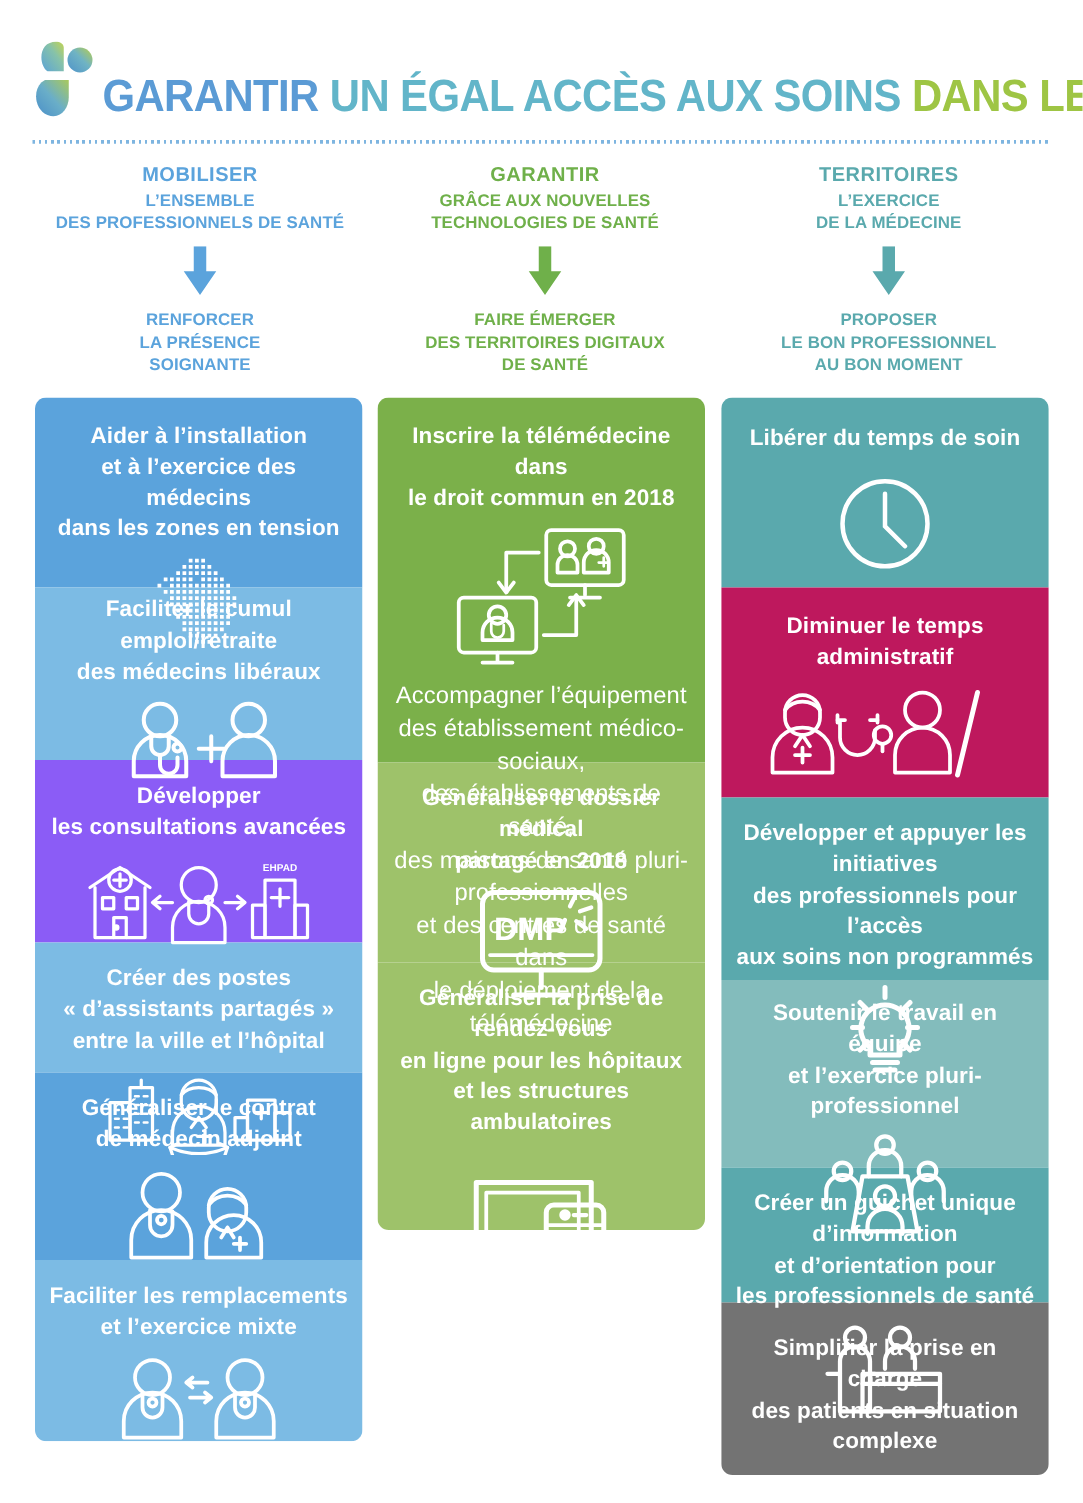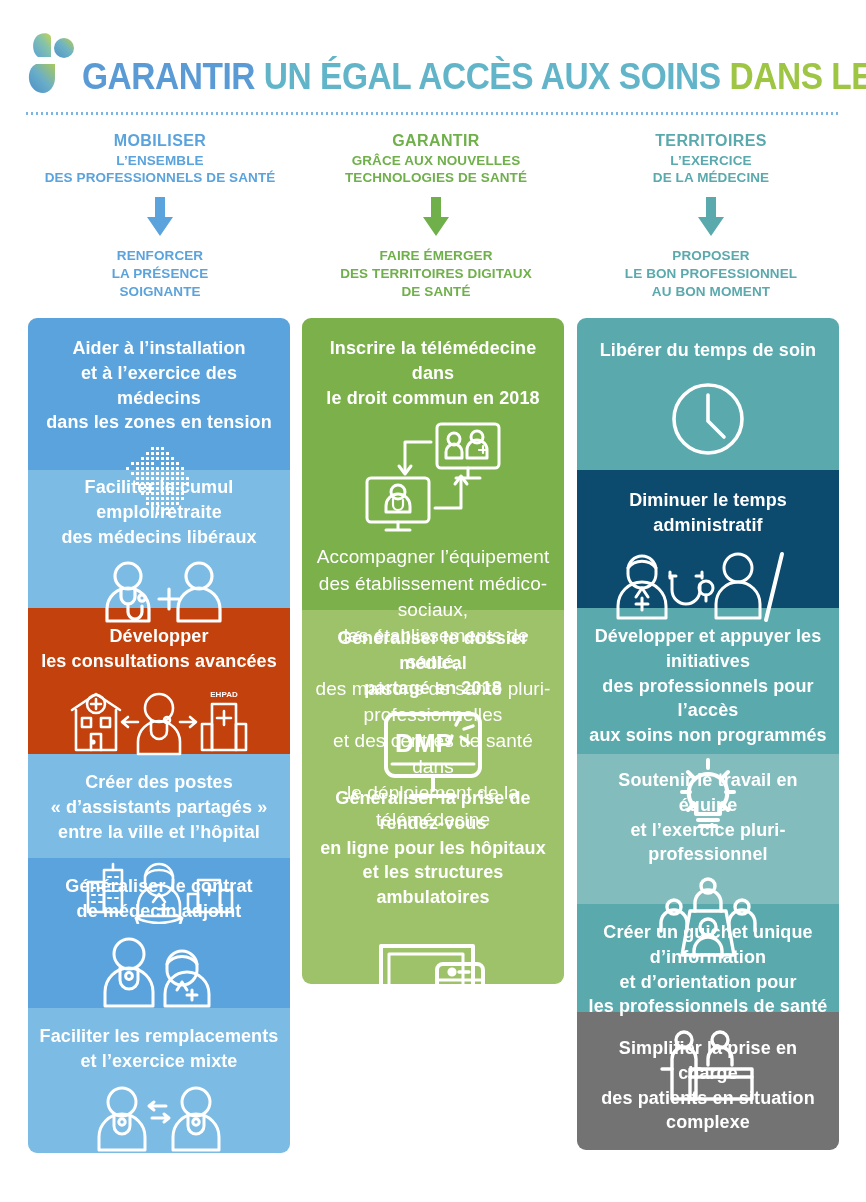--- a/index.html
+++ b/index.html
@@ -264,21 +264,21 @@
         <path d="M27 30 v8 a7 7 0 0 0 14 0 v-8"></path>
         <path d="M34 45 v8 a7 7 0 0 0 14 0 v-6"></path>
           <circle cx="48" cy="39" r="3.2"></circle>
         <path d="M65 40 h20 M75 30 v20"></path>
         <circle cx="105" cy="17" r="13"></circle>
         <path d="M84 62 v-12 a21 21 0 0 1 42 0 v12 z"></path>
       </svg>
     </div>
   </div>
 
-  <div class="card" style="background:#c2410c;padding-top:16px;height:146px">
+  <div class="card" style="background:#8b5cf6;padding-top:16px;height:146px">
     <div class="card-text">Développer<br>les consultations avancées</div>
     <div class="card-icon">
       <svg width="186" height="74" viewBox="0 0 186 74" fill="none" stroke="#fff" stroke-width="2.6" stroke-linecap="round" stroke-linejoin="round">
 
         <path d="M6 26 L30 10 L54 26"></path>
         <path d="M10 26 v40 h40 v-40"></path>
         <circle cx="30" cy="20" r="9" fill="none"></circle>
           <path d="M30 15 v10 M25 20 h10"></path>
         <rect x="16" y="34" width="9" height="9"></rect>
           <rect x="35" y="34" width="9" height="9"></rect>
@@ -438,21 +438,21 @@
   <div class="card" style="background:#5aa9ad;padding-top:20px;height:152px">
     <div class="card-text">Libérer du temps de soin</div>
     <div class="card-icon" style="margin-top:16px">
       <svg width="80" height="80" viewBox="0 0 80 80" fill="none" stroke="#fff" stroke-width="3.6" stroke-linecap="round">
         <circle cx="40" cy="40" r="34"></circle>
         <path d="M40 16 v26 l16 16"></path>
       </svg>
     </div>
   </div>
 
-  <div class="card light" style="background:#0c4a6e;padding-top:18px;height:138px">
+  <div class="card light" style="background:#be185d;padding-top:18px;height:168px">
     <div class="card-text">Diminuer le temps administratif</div>
     <div class="card-icon">
       <svg width="196" height="76" viewBox="0 0 196 76" fill="none" stroke="#fff" stroke-width="3" stroke-linecap="round" stroke-linejoin="round">
 
         <path d="M18 22 a14 14 0 0 1 28 0 v4 a14 14 0 0 1 -28 0 z"></path>
         <path d="M18 20 c7 -9 21 -9 28 0"></path>
         <path d="M8 70 v-12 a24 24 0 0 1 48 0 v12 z"></path>
         <path d="M32 40 l-6 9 M32 40 l6 9"></path>
         <path d="M32 50 v12 M26 56 h12"></path>
 

